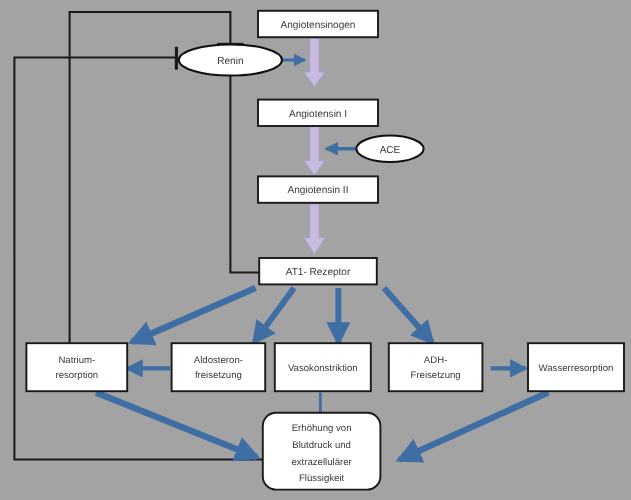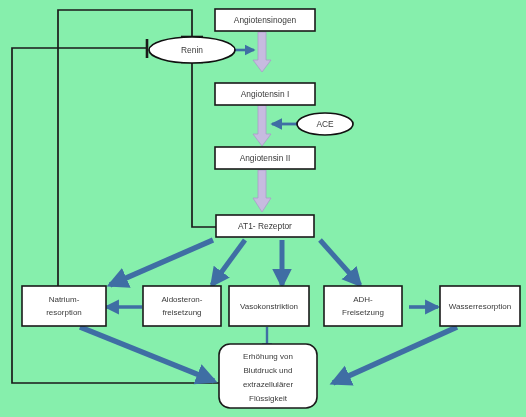--- a/index.html
+++ b/index.html
@@ -7,21 +7,21 @@
     padding: 0;
     background: #ffffff;
   }
   body {
     font-family: "Liberation Sans", sans-serif;
   }
   #diagram-root {
     position: relative;
     width: 526px;
     height: 417px;
-    background: #86efac;
+    background: #a3a3a3;
     overflow: hidden;
   }
   svg#raas-svg {
     display: block;
     width: 526px;
     height: 417px;
   }
   .node-box {
     fill: #ffffff;
     stroke: #1a1a1a;

